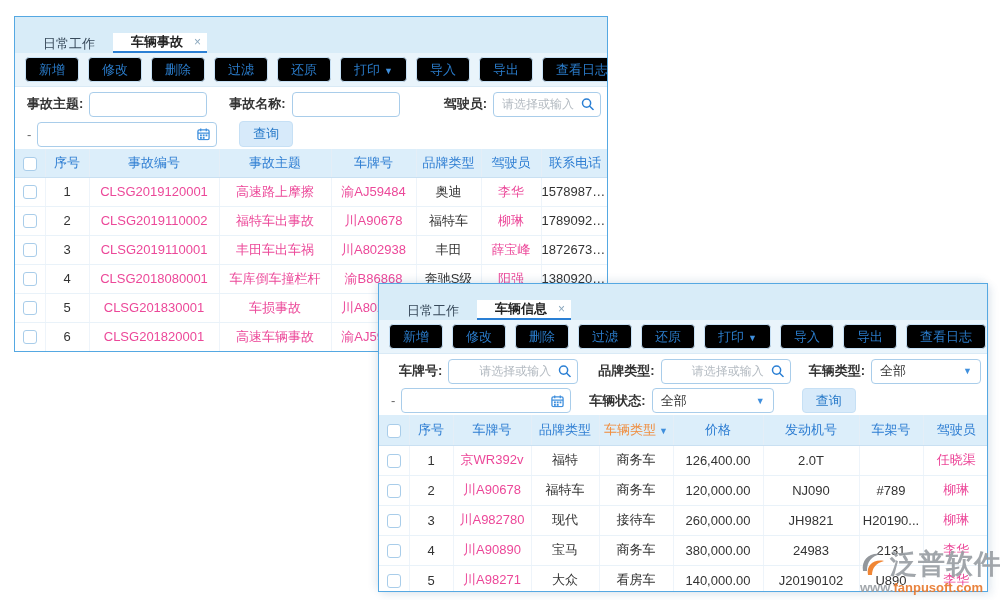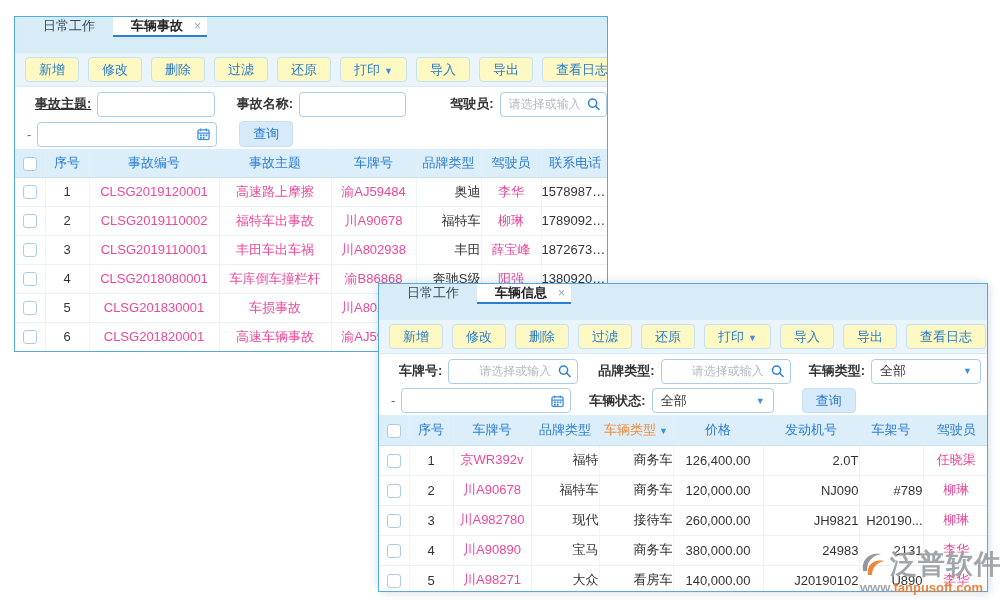--- a/index.html
+++ b/index.html
@@ -6,30 +6,30 @@
   html,body { width:1000px; height:600px; background:#ffffff; overflow:hidden;
     font-family:"Liberation Sans","DejaVu Sans",sans-serif; }
   .stage { position:relative; width:1000px; height:600px; background:#fff; }
 
   .panel { position:absolute; background:#fff; border:1px solid #55a8e2; overflow:hidden; }
   .panel-accident { left:14px; top:16px; width:594px; height:336px; z-index:1; }
   .panel-vehicle { left:378px; top:283px; width:610px; height:309px; z-index:2;
      box-shadow:-3px -3px 8px rgba(30,90,140,.10), 3px 3px 8px rgba(30,90,140,.12); }
 
   
-  .tabbar { height:36px; background:#d8ecf8; display:flex; align-items:flex-start; padding-left:10px; }
+  .tabbar { height:36px; background:#d8ecf8; display:flex; align-items:flex-end; padding-left:10px; }
   .tab { display:flex; align-items:center; padding:0 18px; font-size:13px; color:#37495a; cursor:pointer; }
   .tab.active { background:#ffffff; color:#222; font-weight:bold; position:relative;
      border-bottom:2px solid #2a7fd4; padding-right:24px; }
   .tab .close-x { position:absolute; top:3px; right:6px; font-size:12px; color:#8aa7bd; font-weight:normal; line-height:1; }
 
   
   .toolbar { height:34px; background:#e9f4fb; border-bottom:1px solid #d9eaf6;
      display:flex; align-items:center; gap:9px; padding:0 10px; }
-  .btn { background:#fef9c3; border:1px solid #c6e0f5; border-radius:4px; color:#2a7bc9;
+  .btn { background:#000000; border:1px solid #c6e0f5; border-radius:4px; color:#2a7bc9;
      font-size:13px; padding:4px 13px; line-height:1.2; cursor:pointer; white-space:nowrap; }
   .btn .caret { font-size:9px; color:#3f8fdd; margin-left:4px; }
 
   
   .filters { background:#fff; font-size:13px; color:#333; }
   .frow { display:flex; align-items:center; padding-left:12px; }
   .flabel { margin-right:6px; white-space:nowrap; }
   .tbox { position:relative; display:flex; align-items:center; }
   .tbox input { width:100%; height:25px; border:1px solid #a9cdea; border-radius:4px;
      padding:0 26px 0 8px; font-size:12px; color:#333; outline:none;
@@ -45,21 +45,21 @@
   
   table { border-collapse:collapse; table-layout:fixed; width:100%; font-size:13px; }
   th { background:#dceefa; color:#2d7dd2; font-weight:normal; border-bottom:1px solid #c9e0f2;
      border-right:1px solid #e4eef7; text-align:center; }
   td { color:#333; border-bottom:1px solid #e9f2f9; border-right:1px solid #eef4fa; text-align:center;
      overflow:hidden; white-space:nowrap; text-overflow:ellipsis; }
   th:last-child, td:last-child { border-right:none; }
   .t-acc th { height:28px; } .t-acc td { height:29px; }
   .t-veh th { height:30px; } .t-veh td { height:30px; }
   .lnk { color:#ec4899; }
-  .al { text-align:right; }
+  .al { text-align:center; }
   .ar { text-align:right; padding-right:12px; }
   .cb { display:inline-block; width:14px; height:14px; border:1px solid #a9cdea; border-radius:3px;
      background:#fff; vertical-align:middle; cursor:pointer; }
   .hdr-sorted { color:#f08c3c; }
   .hdr-sorted .caret { color:#3f8fdd; font-size:9px; margin-left:3px; }
 
   .icon-svg { display:block; }
 
   
   .watermark { position:absolute; left:856px; top:546px; z-index:5; opacity:.92; pointer-events:none; }
@@ -89,21 +89,21 @@
       <button class="btn">过滤</button>
       <button class="btn">还原</button>
       <button class="btn"><span>打印</span><span class="caret">▼</span></button>
       <button class="btn">导入</button>
       <button class="btn">导出</button>
       <button class="btn">查看日志</button>
     </div>
 
     <div class="filters">
       <div class="frow" style="height:32px; padding-top:2px;">
-        <span class="flabel" style="margin-left:8px; font-weight:bold;text-decoration:underline;">事故主题:</span>
+        <span class="flabel" style="font-weight:bold;">事故主题:</span>
         <span class="tbox plain" style="width:118px;">
           <input style="">
         </span>
         <span class="flabel" style="margin-left:22px; font-weight:bold;">事故名称:</span>
         <span class="tbox plain" style="width:108px;">
           <input style="">
         </span>
         <span class="flabel" style="margin-left:44px; font-weight:bold;">驾驶员:</span>
         <span class="tbox" style="width:108px;">
           <input placeholder="请选择或输入" style="">

